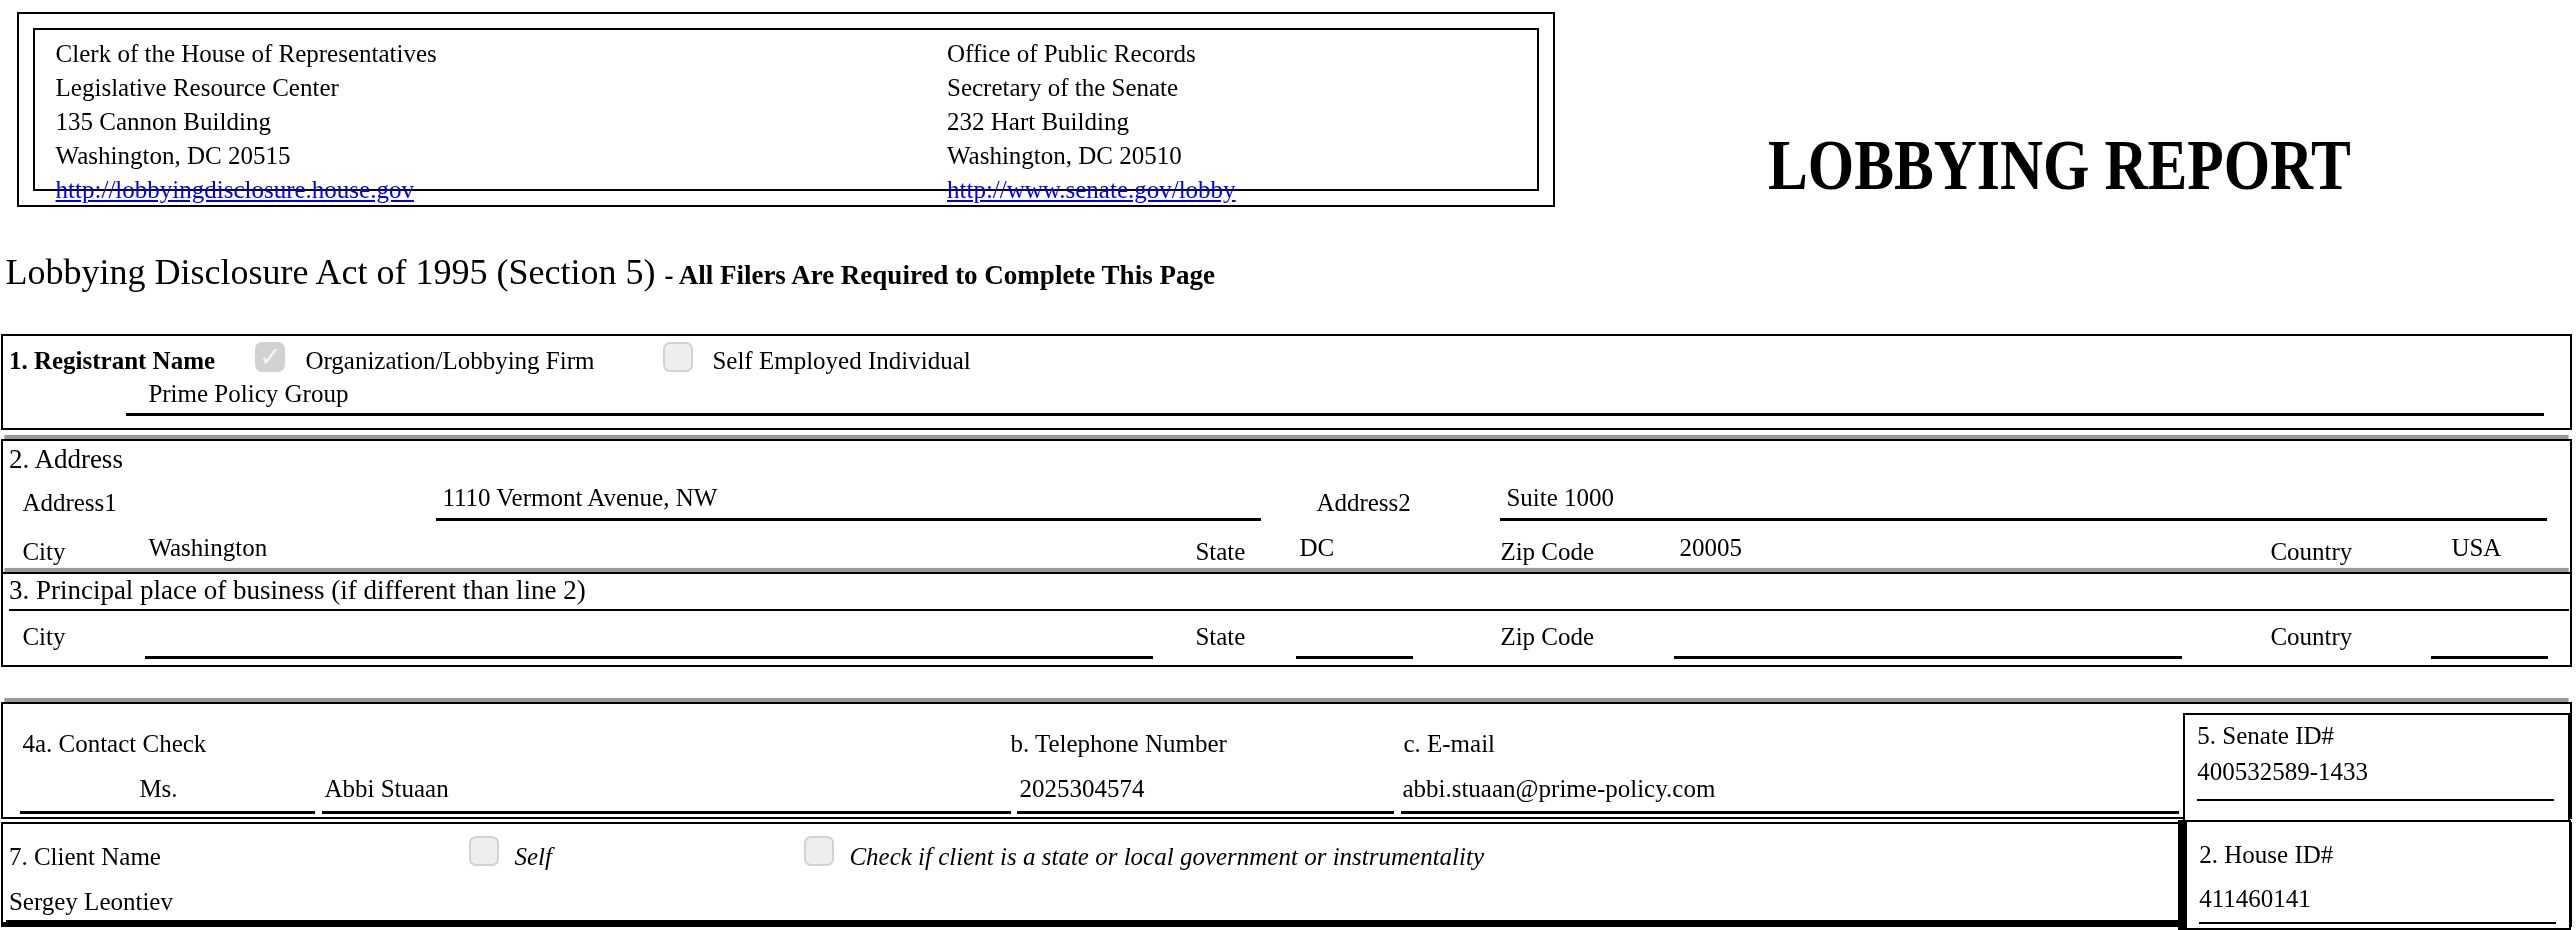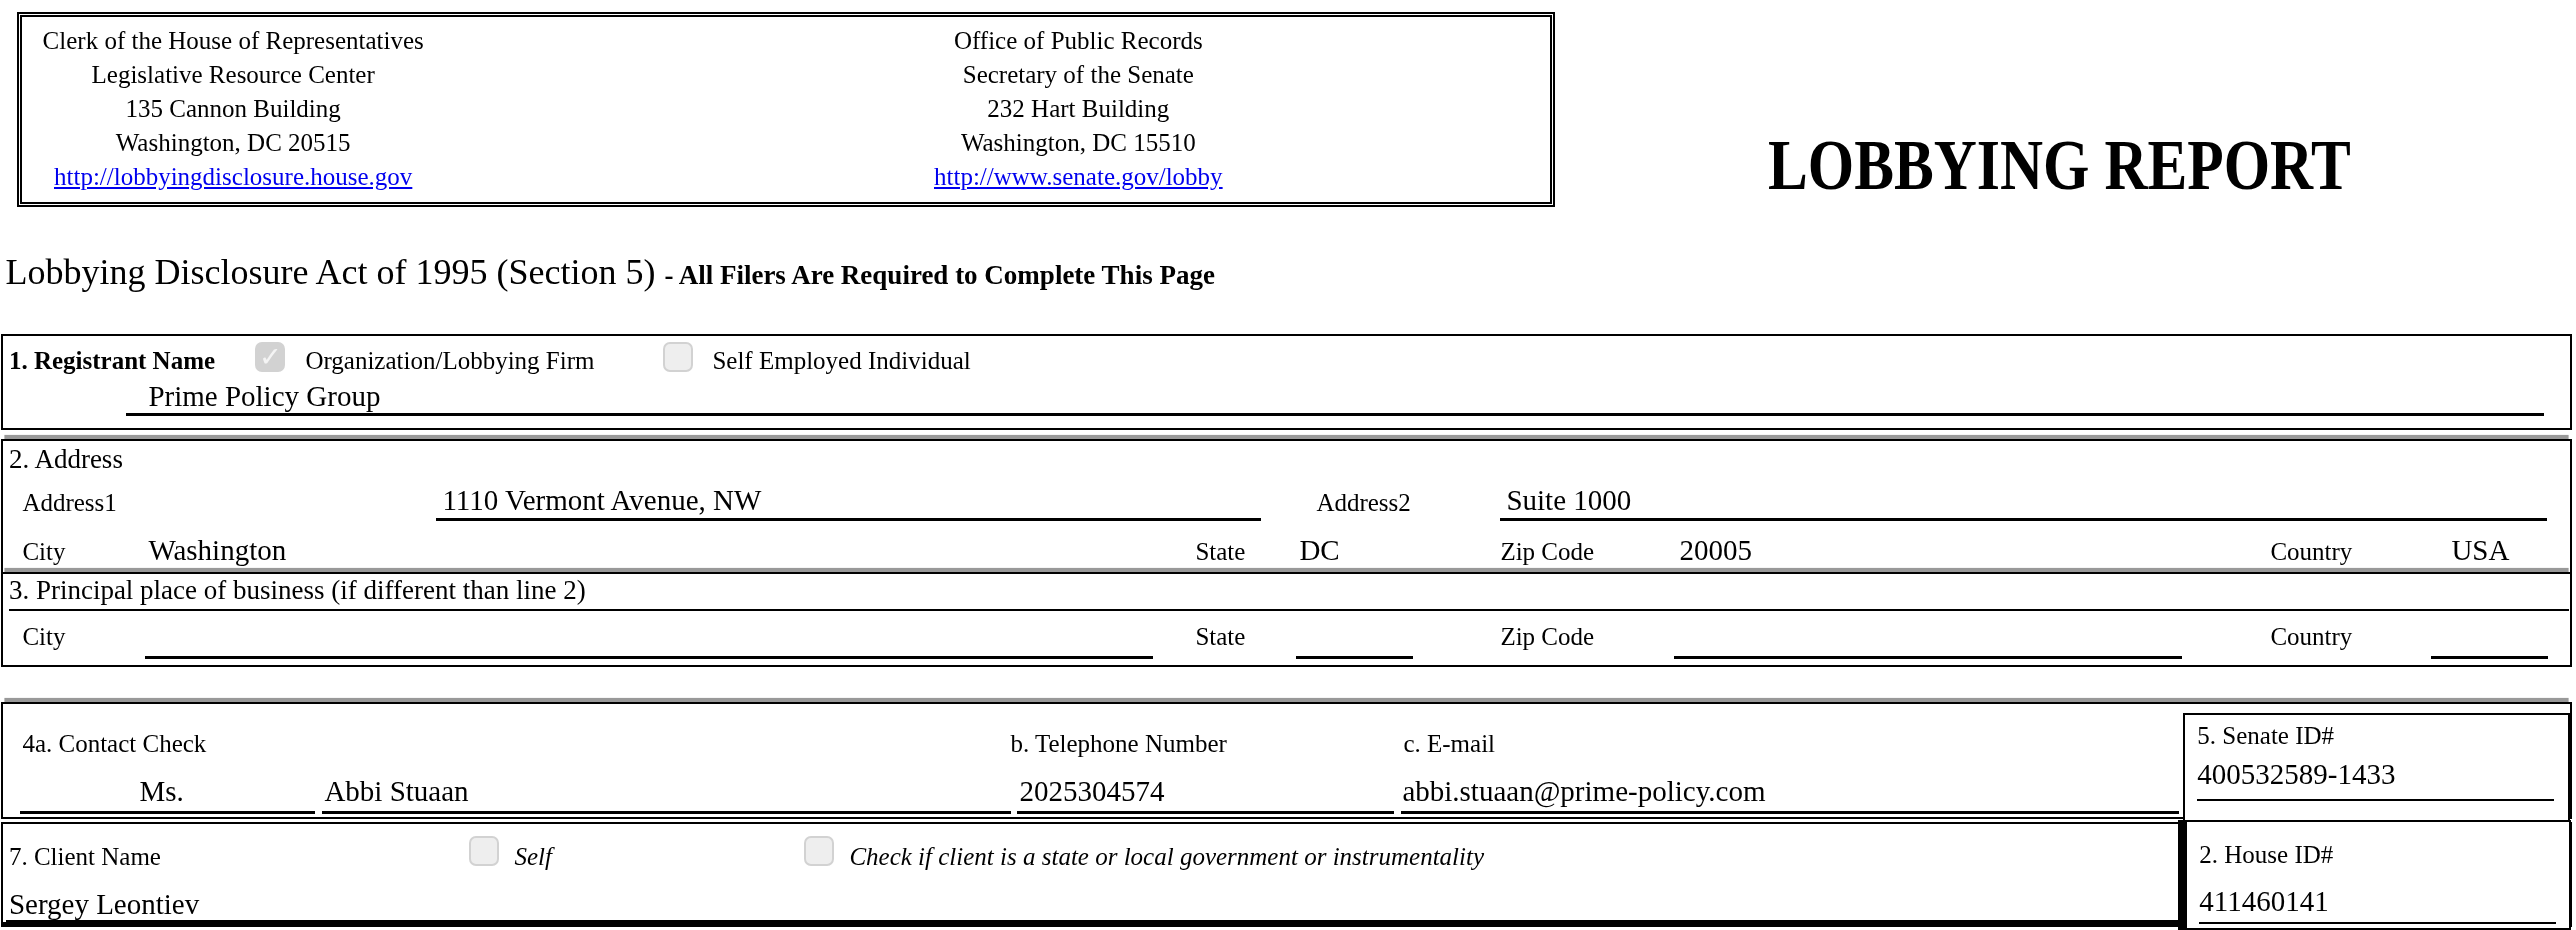--- a/index.html
+++ b/index.html
@@ -2,21 +2,21 @@
 <html style="font-size:11px"><head>
 <meta charset="utf-8">
 <style>
   * { margin:0; padding:0; box-sizing:border-box; }
   html,body { width:2576px; height:931px; background:#fff; overflow:hidden;
               font-family:"Liberation Serif","DejaVu Serif",serif; color:#000; }
   #page { position:relative; width:2576px; height:931px; }
 
   
   #headerBox { position:absolute; left:17px; top:12.3px; width:1538px; height:195px;
-               border:2.7px solid #000; padding:1px; background:#fff;text-align:center; }
+               border:2.7px solid #000; padding:14px; background:#fff; }
   #headerBoxInner { width:100%; height:100%; border:2.1px solid #000; position:relative; }
   .hcol { position:absolute; top:6.9px; font-size:25px; line-height:34px; white-space:nowrap; }
   #colHouse { left:20.6px; }
   #colSenate { left:912px; }
   .weblink { color:#0000ee; text-decoration:underline; cursor:pointer; }
 
   #reportTitle { position:absolute; left:1768px; top:125px; font-size:71px; font-weight:bold;
                  white-space:nowrap; transform:scaleX(0.84); transform-origin:left top; }
 
   #subtitle { position:absolute; left:5.5px; top:251px; white-space:nowrap; }
@@ -27,21 +27,21 @@
   .sec { position:absolute; left:1.4px; width:2571px; border:2.7px solid #000; background:#fff; }
   .graytop { box-shadow:0 -7.5px 0 -3.4px #999; }
   #sec1 { top:334px; height:96px; }
   #sec2 { top:439px; height:145px; }
   #sec3 { top:572px; height:95px; }
   #sec4 { top:702px; height:117px; }
   #sec7 { top:822px; height:105px; border-bottom-width:5.5px; }
 
   .abs { position:absolute; white-space:nowrap; }
   .lbl { font-size:25px; }
-  .val { font-size:29px; }
+  .val { font-size:25px; }
   .bold { font-weight:bold; }
   .ital { font-style:italic; }
   .ul { position:absolute; height:0; border-top:3.4px solid #000; }
   .ulthin { position:absolute; height:0; border-top:2.1px solid #000; }
 
   
   .cb { position:absolute; width:30px; height:30px; border-radius:6.9px; background:#eeeeee;
         border:2.1px solid #d2d2d2; text-align:center; cursor:pointer; }
   .cb.checked { background:#d2d2d2; border:none; }
   .cbmark { display:block; font-size:27.4px; line-height:30px; font-weight:bold; color:#f4f4f4;
@@ -68,21 +68,21 @@
         <div>Clerk of the House of Representatives</div>
         <div>Legislative Resource Center</div>
         <div>135 Cannon Building</div>
         <div>Washington, DC 20515</div>
         <div><span class="weblink">http://lobbyingdisclosure.house.gov</span></div>
       </div>
       <div class="hcol" id="colSenate">
         <div>Office of Public Records</div>
         <div>Secretary of the Senate</div>
         <div>232 Hart Building</div>
-        <div>Washington, DC 15510</div>
+        <div>Washington, DC 20510</div>
         <div><span class="weblink">http://www.senate.gov/lobby</span></div>
       </div>
     </div>
   </div>
 
   <div id="reportTitle">LOBBYING REPORT</div>
 
   <div id="subtitle">
     <span class="subtitle-act">Lobbying Disclosure Act of 1995 (Section 5) </span><span class="subtitle-note">- All Filers Are Required to Complete This Page</span>
   </div>

